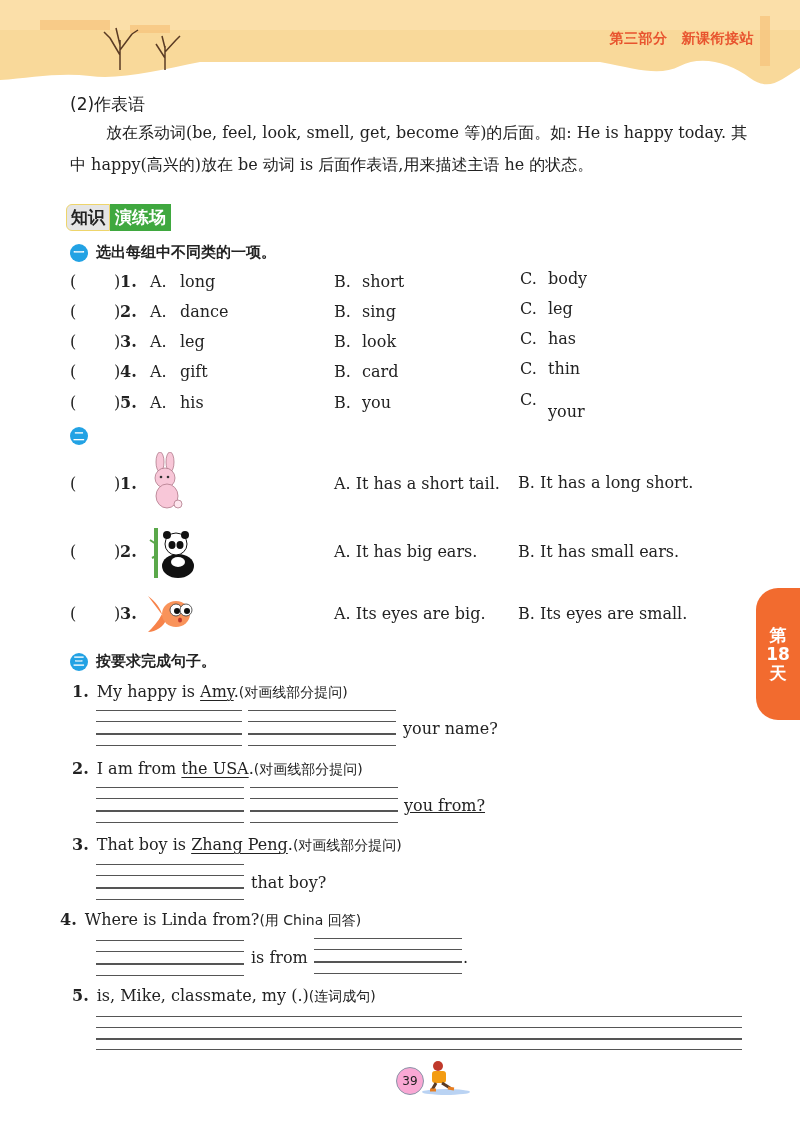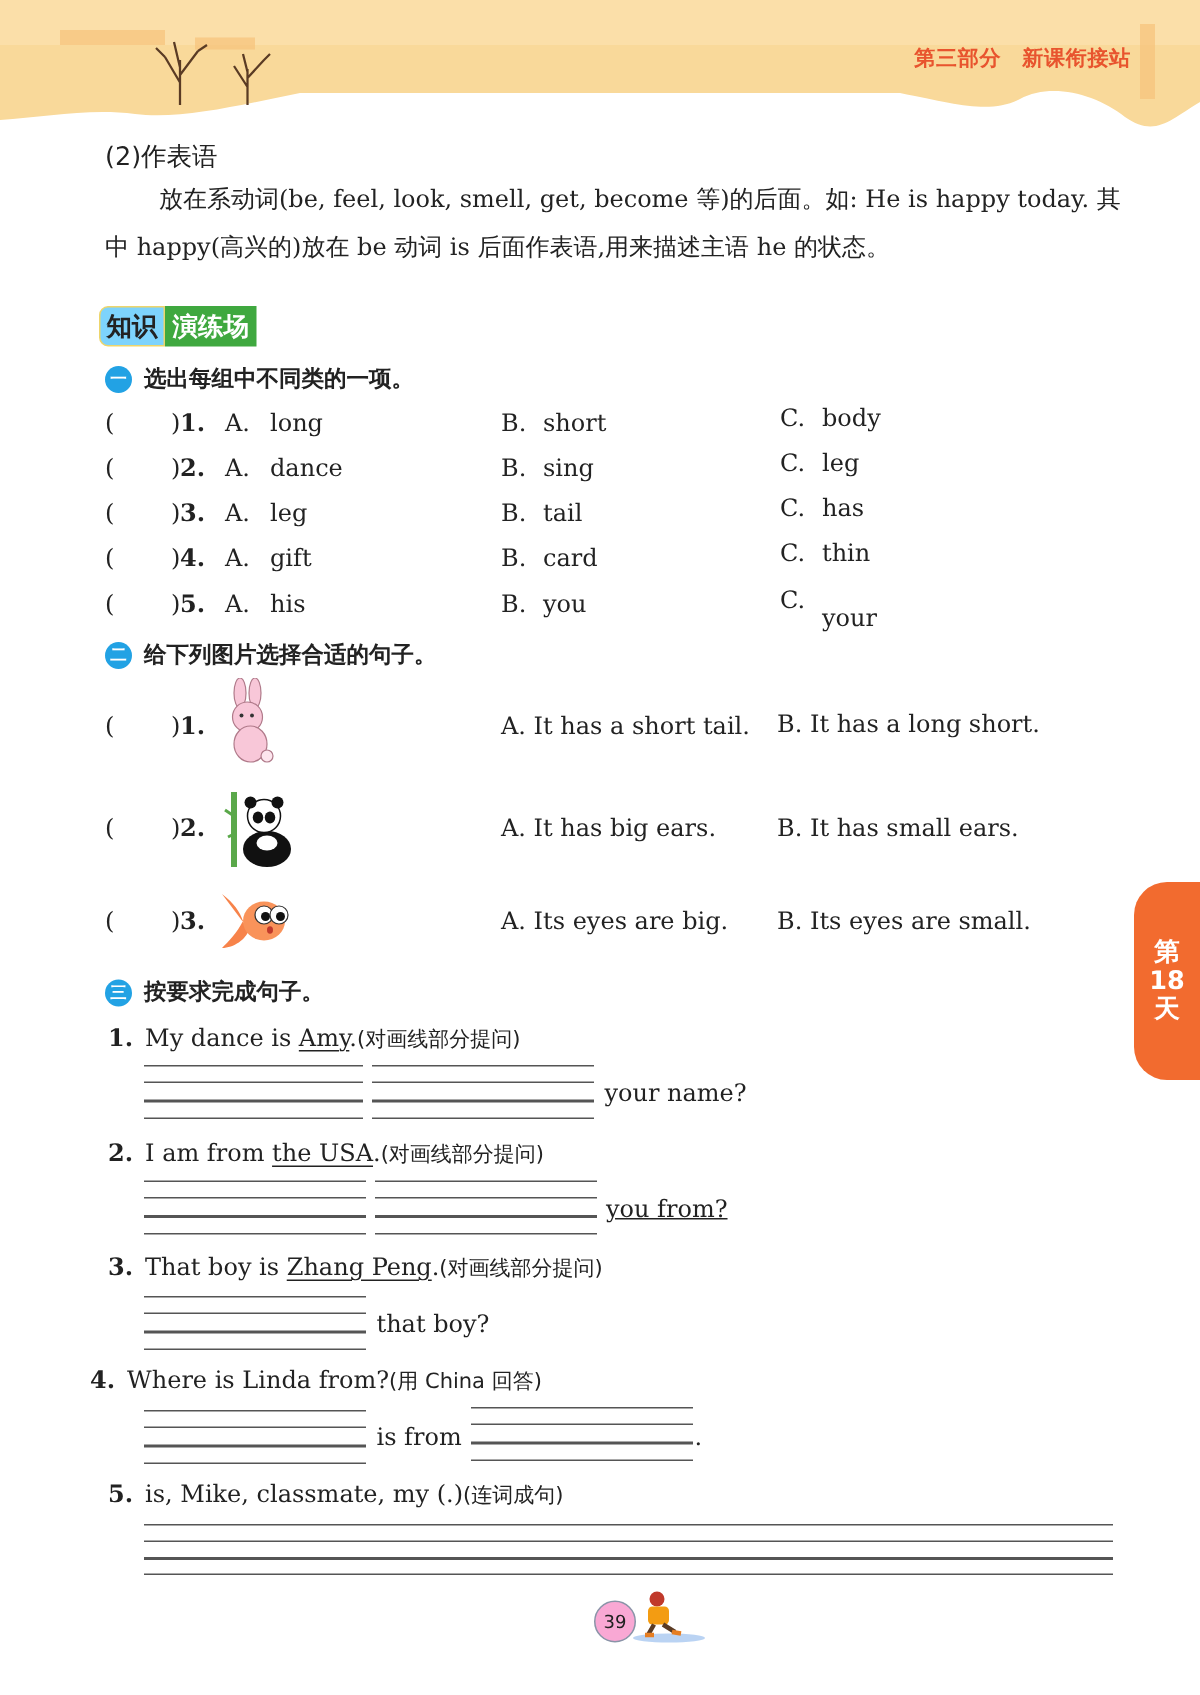--- a/index.html
+++ b/index.html
@@ -19,21 +19,21 @@
     font-weight:bold; font-size:14px; color:#e8542e; letter-spacing:0.5px;
   }
   .header-title .gap { display:inline-block; width:14px; }
 
   .section-label { position:absolute; left:70px; top:93px; font-size:17px; font-family:"DejaVu Sans","Liberation Sans",sans-serif; }
   .para { position:absolute; left:70px; width:680px; font-size:16px; line-height:32px; }
   .para.p1 { top:117px; text-indent:36px; }
 
   .banner { position:absolute; left:66px; top:204px; height:26px; display:flex; align-items:center;
     font-family:"DejaVu Sans","Liberation Sans",sans-serif; font-weight:bold; font-size:17px; }
-  .banner .b1 { background:#7dd3fc; color:#222; padding:1px 4px; border-radius:6px 0 0 6px; border:1px solid #eed56b; }
+  .banner .b1 { background:#e5e5e5; color:#222; padding:1px 4px; border-radius:6px 0 0 6px; border:1px solid #eed56b; }
   .banner .b2 { background:#3fa83f; color:#fff; padding:2px 5px; }
 
   .sec-head { position:absolute; left:70px; display:flex; align-items:center;
     font-family:"DejaVu Sans","Liberation Sans",sans-serif; font-weight:bold; font-size:15px; color:#222; }
   .sec-num { width:18px; height:18px; border-radius:50%; background:#22a2e4; color:#fff;
     display:inline-flex; align-items:center; justify-content:center; font-size:11px; margin-right:8px; font-weight:bold; }
 
   .mcq-row { position:absolute; left:70px; width:640px; height:28px; font-size:16px; }
   .mcq-row span { position:absolute; }
   .paren-l { left:0; }
@@ -115,21 +115,21 @@
   <span style="left:450px; top:-3px;">C.</span>
   <span style="left:478px; top:-3px;">leg</span>
 </div>
 <div class="mcq-row" style="top:332px;">
   <span class="paren-l">(</span>
   <span class="paren-r">)</span>
   <span class="qnum" style="left:50px;">3.</span>
   <span style="left:80px;">A.</span>
   <span style="left:110px;">leg</span>
   <span style="left:264px;">B.</span>
-  <span style="left:292px;">tail</span>
+  <span style="left:292px;">look</span>
   <span style="left:450px; top:-3px;">C.</span>
   <span style="left:478px; top:-3px;">has</span>
 </div>
 <div class="mcq-row" style="top:362px;">
   <span class="paren-l">(</span>
   <span class="paren-r">)</span>
   <span class="qnum" style="left:50px;">4.</span>
   <span style="left:80px;">A.</span>
   <span style="left:110px;">gift</span>
   <span style="left:264px;">B.</span>
@@ -144,21 +144,20 @@
   <span style="left:80px;">A.</span>
   <span style="left:110px;">his</span>
   <span style="left:264px;">B.</span>
   <span style="left:292px;">you</span>
   <span style="left:450px; top:-3px;">C.</span>
   <span style="left:478px; top:-3px;margin-top:12px;">your</span>
 </div>
 
 <div class="sec-head" style="top:427px;">
   <span class="sec-num">二</span>
-  <span>给下列图片选择合适的句子。</span>
 </div>
 
 <div class="pic-row" style="top:452px; height:60px;">
   <span style="left:0; top:22px;">(</span>
   <span style="left:44px; top:22px;">)</span>
   <span class="qnum" style="left:50px; top:22px;">1.</span>
   <svg class="pic" width="40" height="58" viewBox="0 0 40 58">
     <ellipse cx="14" cy="10" rx="4" ry="10" fill="#f8c7d8" stroke="#b07a8a" stroke-width="0.8"></ellipse>
     <ellipse cx="24" cy="10" rx="4" ry="10" fill="#f8c7d8" stroke="#b07a8a" stroke-width="0.8"></ellipse>
     <circle cx="19" cy="26" r="10" fill="#f8c7d8" stroke="#b07a8a" stroke-width="0.8"></circle>
@@ -206,21 +205,21 @@
   <span style="left:264px; top:16px;">A.  Its eyes are big.</span>
   <span style="left:448px; top:16px;">B.  Its eyes are small.</span>
 </div>
 
 <div class="sec-head" style="top:652px;">
   <span class="sec-num">三</span>
   <span>按要求完成句子。</span>
 </div>
 
 <div class="fill" style="left:72px; top:682px;">
-  <span class="num">1.</span><span>My dance is </span><span class="ul">Amy</span><span>.</span><span style="font-family:'DejaVu Sans',sans-serif;font-size:14px;">(对画线部分提问)</span>
+  <span class="num">1.</span><span>My happy is </span><span class="ul">Amy</span><span>.</span><span style="font-family:'DejaVu Sans',sans-serif;font-size:14px;">(对画线部分提问)</span>
 </div>
 <div class="lines4" style="left:96px; top:710px;">
   <div style="top:0;width:146px;"></div>
     <div style="top:11px;width:146px;"></div>
     <div style="top:23px;width:146px;border-top-width:2px;"></div>
     <div style="top:35px;width:146px;"></div>
 </div>
 <div class="lines4" style="left:248px; top:710px;">
   <div style="top:0;width:148px;"></div>
     <div style="top:11px;width:148px;"></div>

